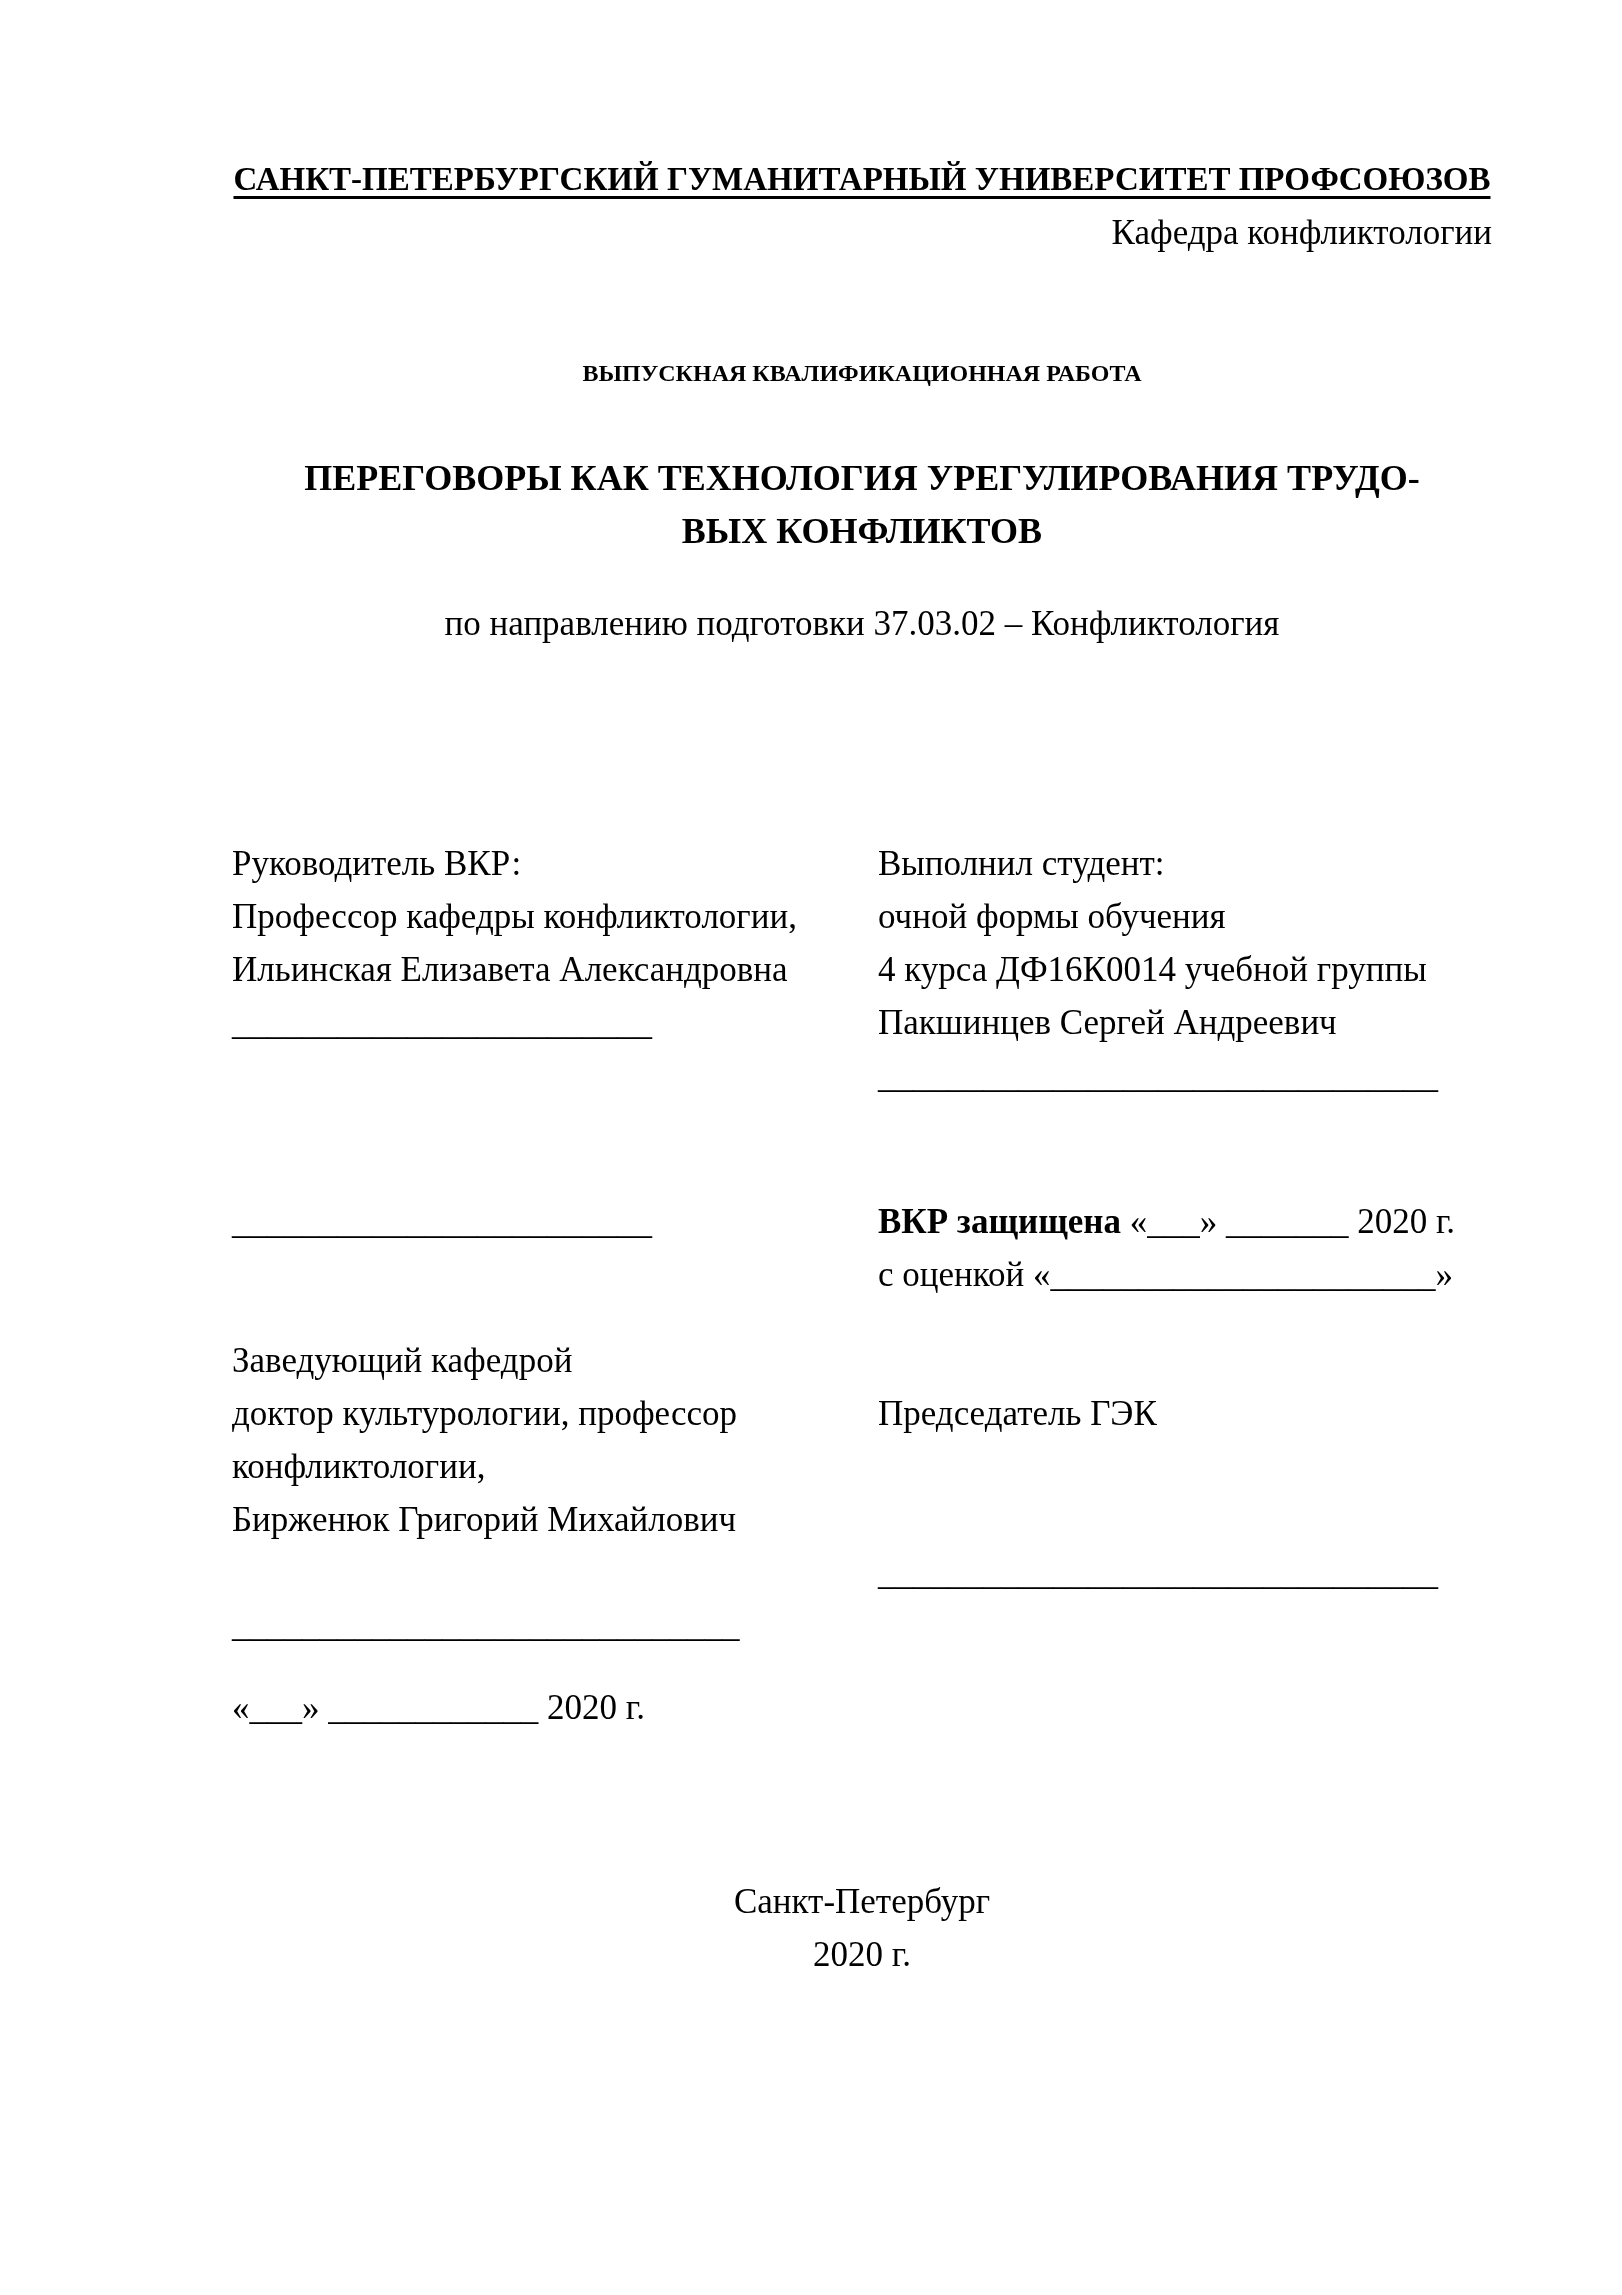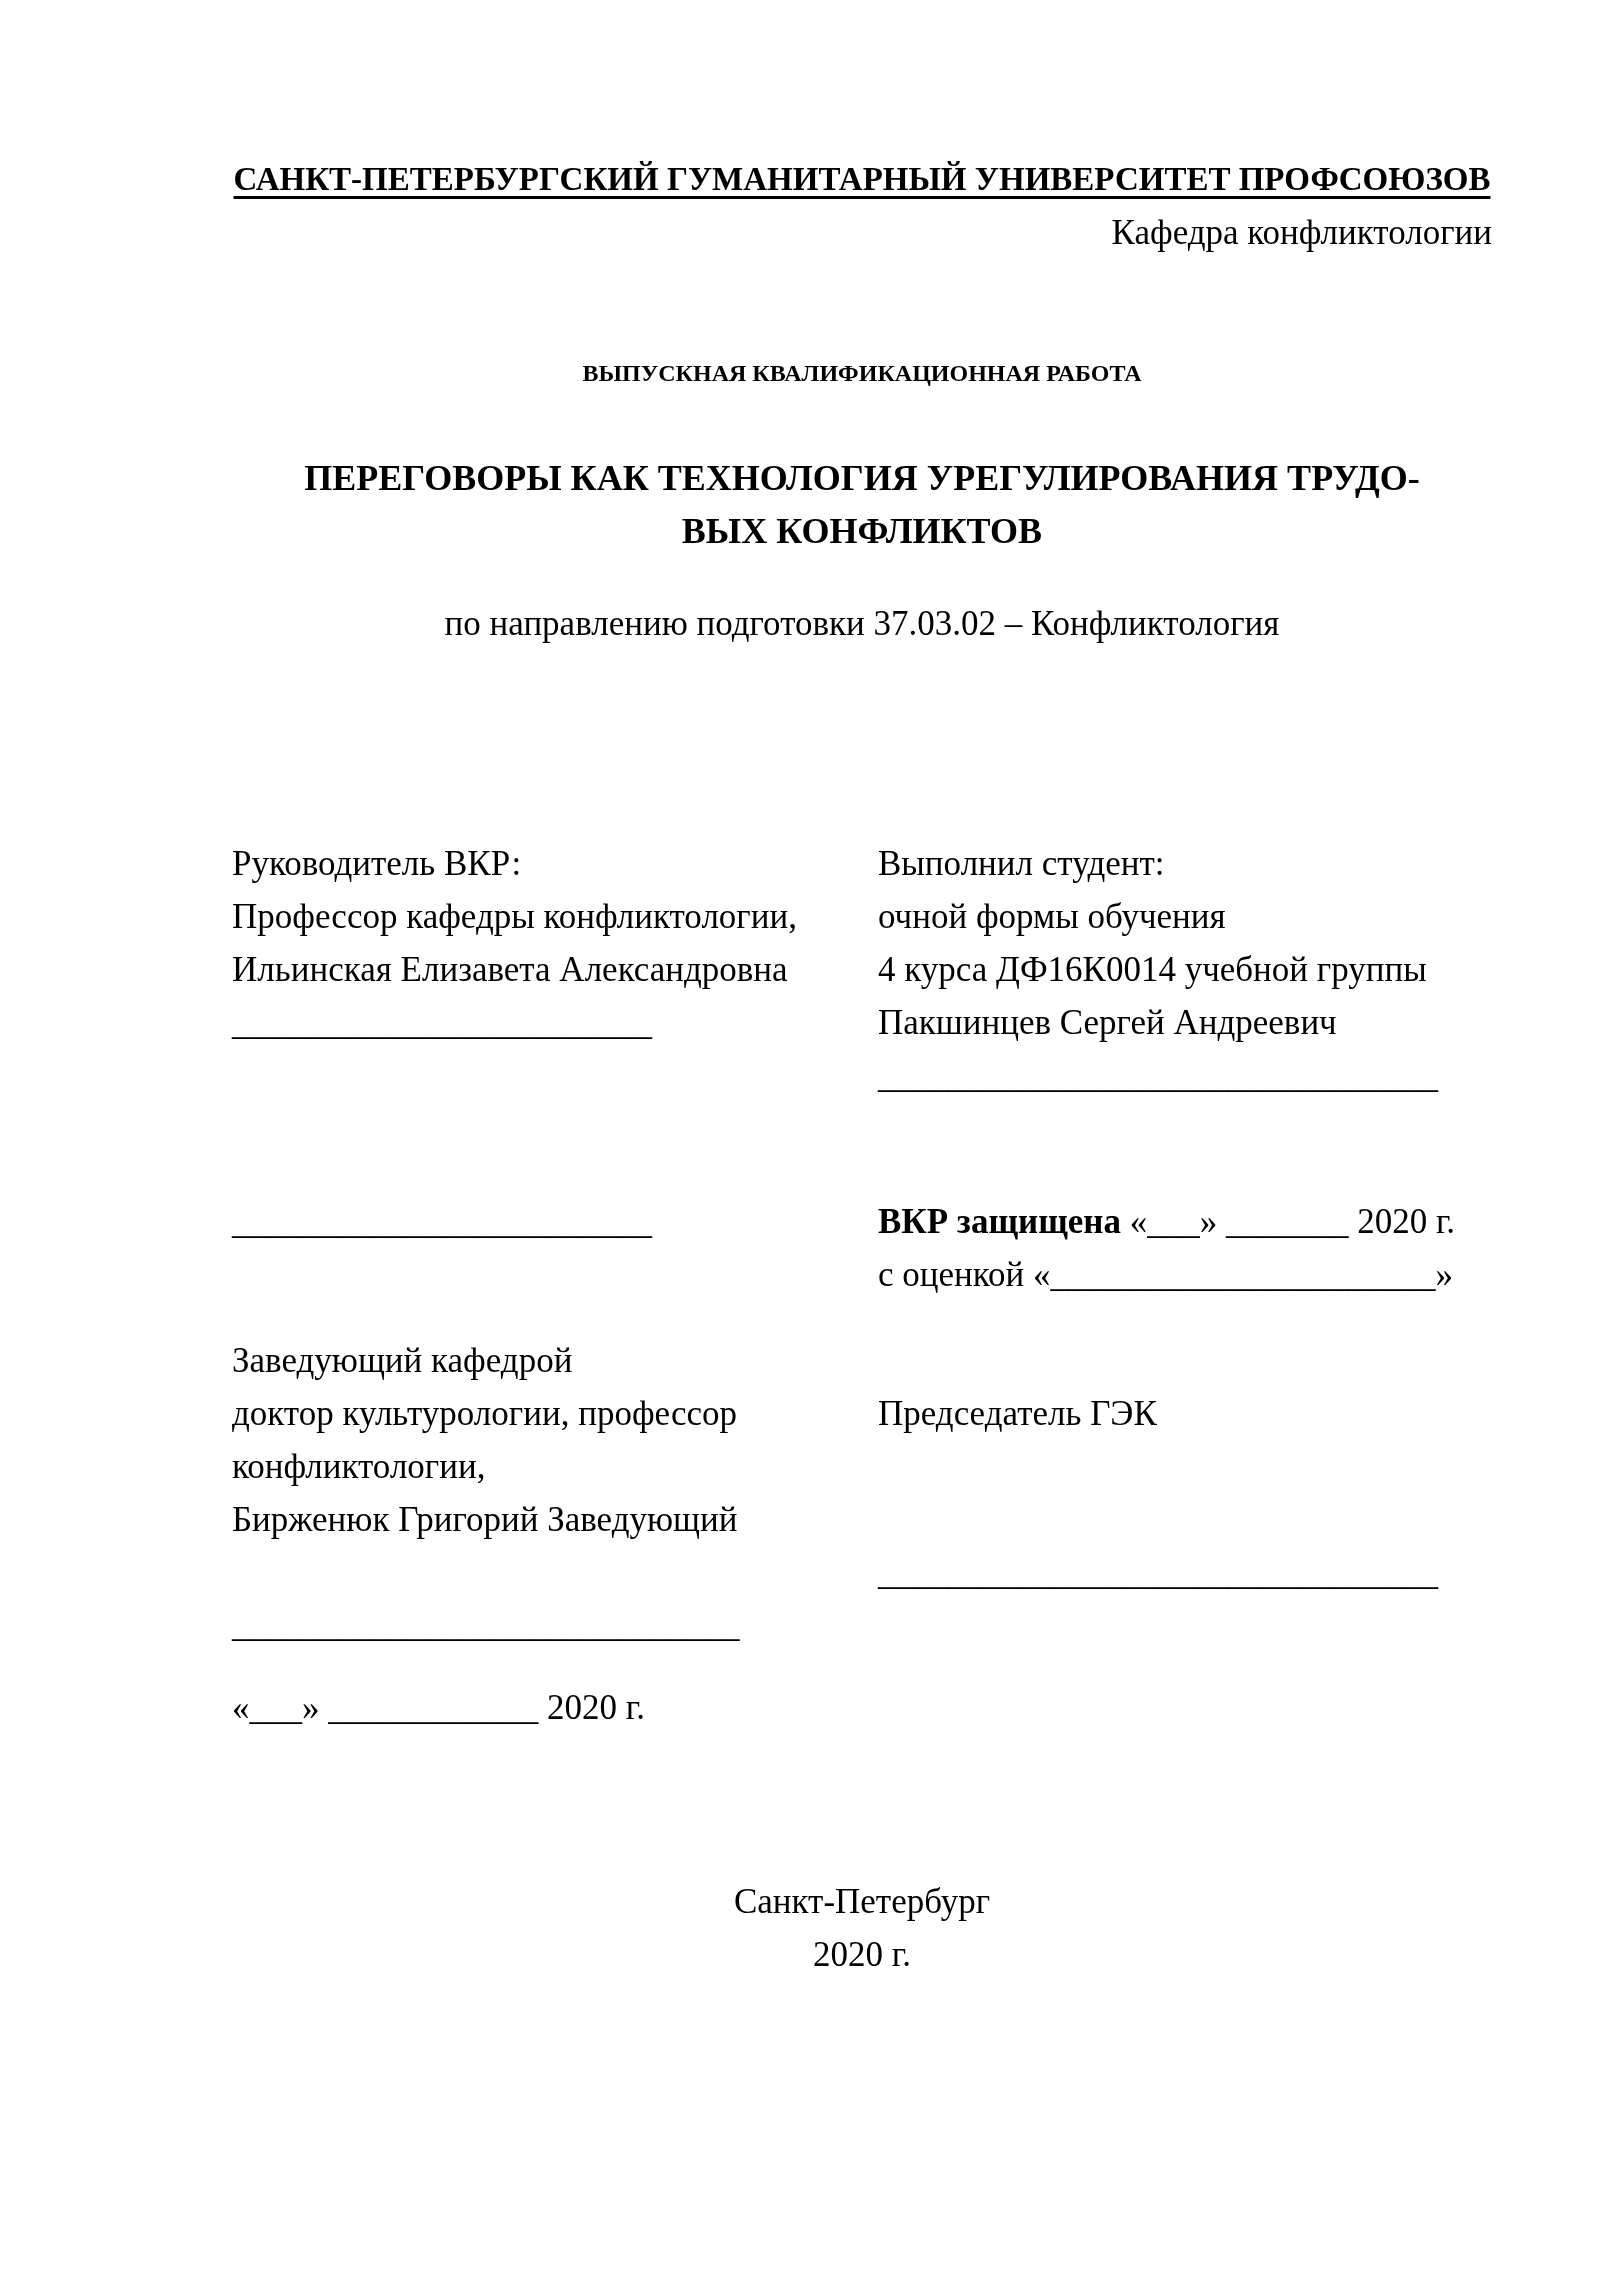--- a/index.html
+++ b/index.html
@@ -114,21 +114,21 @@
       <div class="nowrap"><span class="b">ВКР защищена</span><span> «___» _______ 2020 г.</span></div>
       <div class="nowrap">с оценкой «______________________»</div>
     </div>
   </div>
 
   <div class="two-col head-section">
     <div class="col-left">
       <div>Заведующий кафедрой</div>
       <div>доктор культурологии, профессор</div>
       <div>конфликтологии,</div>
-      <div>Бирженюк Григорий Заведующий</div>
+      <div>Бирженюк Григорий Михайлович</div>
     </div>
     <div class="col-right">
       <div class="chairman-label">Председатель ГЭК</div>
     </div>
   </div>
 
   <div class="two-col">
     <div class="col-left">
       <div class="sig sig-row-left">_____________________________</div>
     </div>

